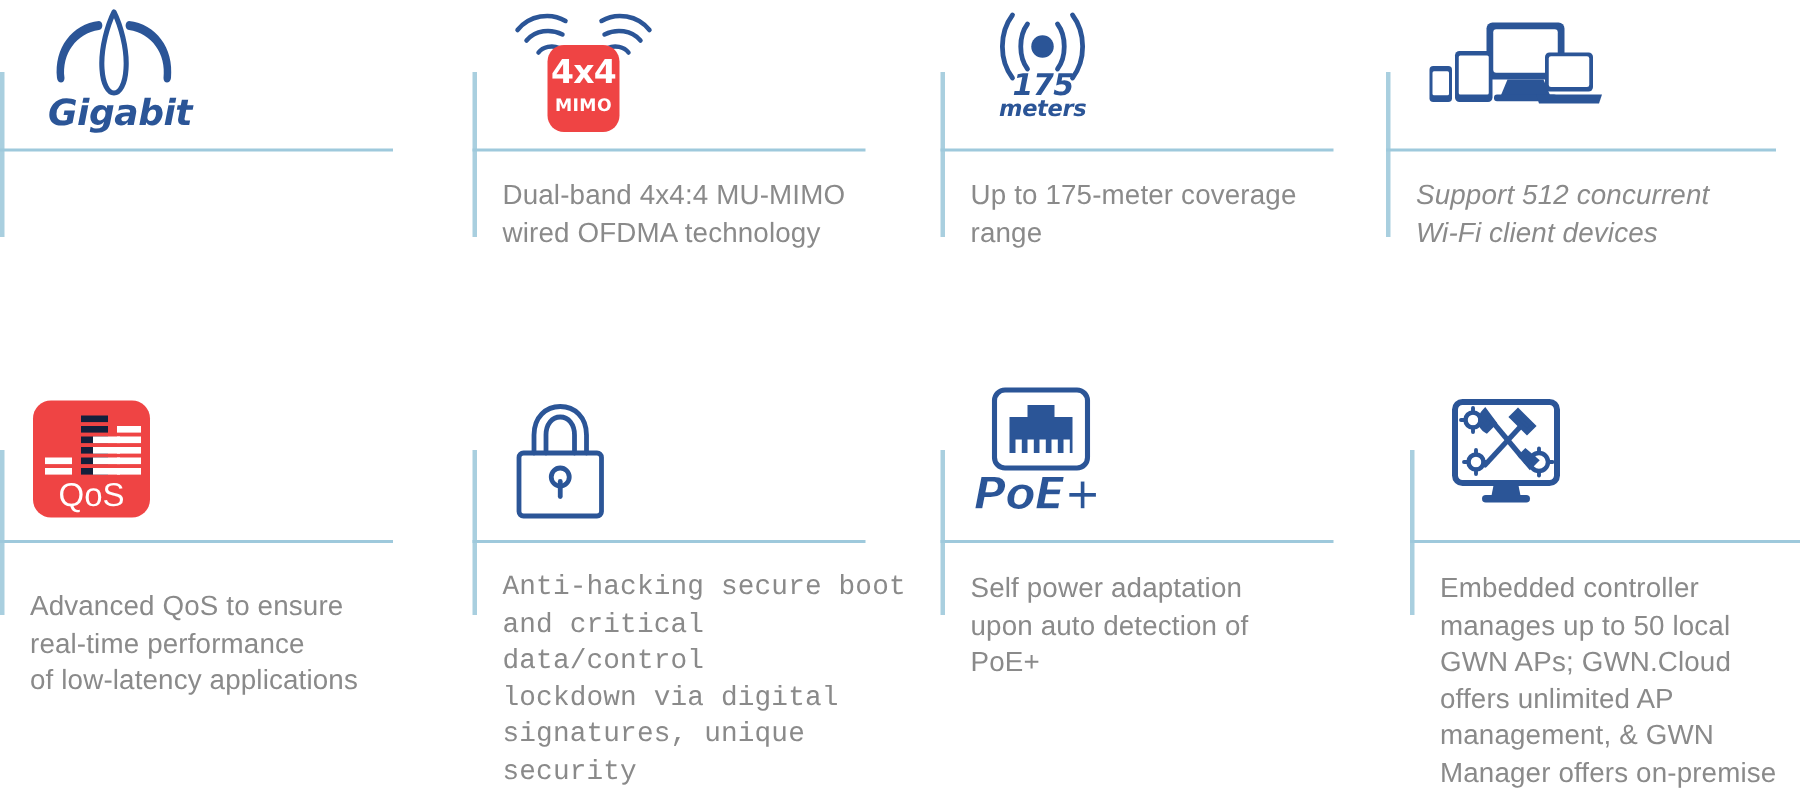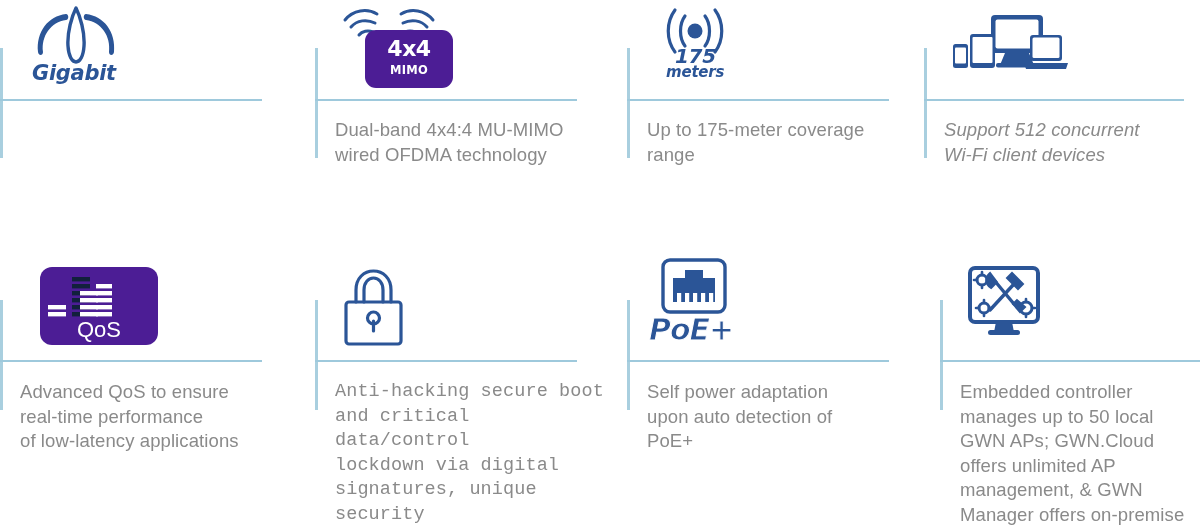--- a/index.html
+++ b/index.html
@@ -46,23 +46,22 @@
     letter-spacing: 0.1px;
     white-space: pre-line;
   }
 
   
   .ico { display:block; }
 
   
   .badge {
     position: relative;
-    background: #4c1d95;
+    background: #ef4444;
     border-radius: 11px;
-    padding-left: 40px;
   }
   .badge-text-main {
     position: absolute;
     left: 0; right: 0;
     text-align: center;
     color: #ffffff;
     font-weight: bold;
     font-family: "DejaVu Sans", sans-serif;
   }
   .badge-text-sub {
@@ -93,21 +92,21 @@
 
     <div class="icon-wrap" style="left:28px; top:6px; width:92px; height:82px;">
       <svg class="ico" width="92" height="82" viewBox="0 0 92 82" xmlns="http://www.w3.org/2000/svg">
 
         <path d="M38 8 C20 10, 8 26, 10 46 C10.5 50, 15 50, 15 46 C13 30, 23 16, 38 14 C41 13.6, 41 8.4, 38 8 Z" fill="#2b5597"></path>
 
         <path d="M58 8 C76 10, 88 26, 86 46 C85.5 50, 81 50, 81 46 C83 30, 73 16, 58 14 C55 13.6, 55 8.4, 58 8 Z" fill="#2b5597"></path>
 
         <path d="M48 2 C52 10, 57 26, 56 40 C55.4 50, 52 56, 48 56 C44 56, 40.6 50, 40 40 C39 26, 44 10, 48 2 Z" fill="none" stroke="#2b5597" stroke-width="3.4" stroke-linejoin="round"></path>
       </svg>
-      <span class="word-mark" style="left:4px; top:55px; font-size:21px; letter-spacing:-0.3px;">Gigabit</span>
+      <span class="word-mark" style="left:4px; top:55px; font-size:24px; letter-spacing:-0.3px;">Gigabit</span>
     </div>
 
   </div>
 
   <div class="feature" style="left:315px; top:0px; width:300px; height:250px;">
     <div class="v-rule" style="top:48px; height:110px;"></div>
     <div class="h-rule" style="left:0px; top:99px; width:262px;"></div>
 
     <div class="icon-wrap" style="left:16px; top:2px; width:116px; height:88px;">
       <svg class="ico" width="116" height="88" viewBox="0 0 116 88" xmlns="http://www.w3.org/2000/svg" style="position:absolute;left:0;top:0;">
@@ -181,21 +180,21 @@
     </div>
 
     <div class="caption" style="left:20px; top:118px; width:250px;">Support 512 concurrent
 Wi-Fi client devices</div>
   </div>
 
   <div class="feature" style="left:0px; top:250px; width:300px; height:276px;">
     <div class="v-rule" style="top:50px; height:110px;"></div>
     <div class="h-rule" style="left:0px; top:110px; width:262px;"></div>
 
-    <div class="icon-wrap" style="left:40px; top:17px; width:57px; height:78px;">
+    <div class="icon-wrap" style="left:22px; top:17px; width:57px; height:78px;">
       <div class="badge" style="width:78px; height:78px; border-radius:12px;">
         <svg class="ico" width="78" height="78" viewBox="0 0 78 78" xmlns="http://www.w3.org/2000/svg" style="position:absolute;left:0;top:0;">
 
           <g fill="#12203c">
             <rect x="32" y="10" width="18" height="4.4"></rect>
             <rect x="32" y="17" width="18" height="4.4"></rect>
             <rect x="32" y="24" width="18" height="4.4"></rect>
             <rect x="32" y="31" width="18" height="4.4"></rect>
             <rect x="32" y="38" width="18" height="4.4"></rect>
             <rect x="32" y="45" width="18" height="4.4"></rect>
@@ -218,21 +217,21 @@
             <rect x="56" y="24" width="16" height="4.4"></rect>
             <rect x="56" y="31" width="16" height="4.4"></rect>
             <rect x="56" y="38" width="16" height="4.4"></rect>
             <rect x="56" y="45" width="16" height="4.4"></rect>
           </g>
         </svg>
         <span class="badge-text-main" style="top:50px; font-size:22px; font-weight:normal; font-family:'Liberation Sans', sans-serif;">QoS</span>
       </div>
     </div>
 
-    <div class="caption" style="left:20px; top:130px; width:275px;">Advanced QoS to ensure
+    <div class="caption" style="left:20px; top:142px; width:275px;">Advanced QoS to ensure
 real-time performance
 of low-latency applications</div>
   </div>
 
   <div class="feature" style="left:315px; top:250px; width:300px; height:276px;font-family:Liberation Mono, monospace;">
     <div class="v-rule" style="top:50px; height:110px;"></div>
     <div class="h-rule" style="left:0px; top:110px; width:262px;"></div>
 
     <div class="icon-wrap" style="left:24px; top:14px; width:72px; height:86px;">
       <svg class="ico" width="72" height="86" viewBox="0 0 72 86" xmlns="http://www.w3.org/2000/svg">

